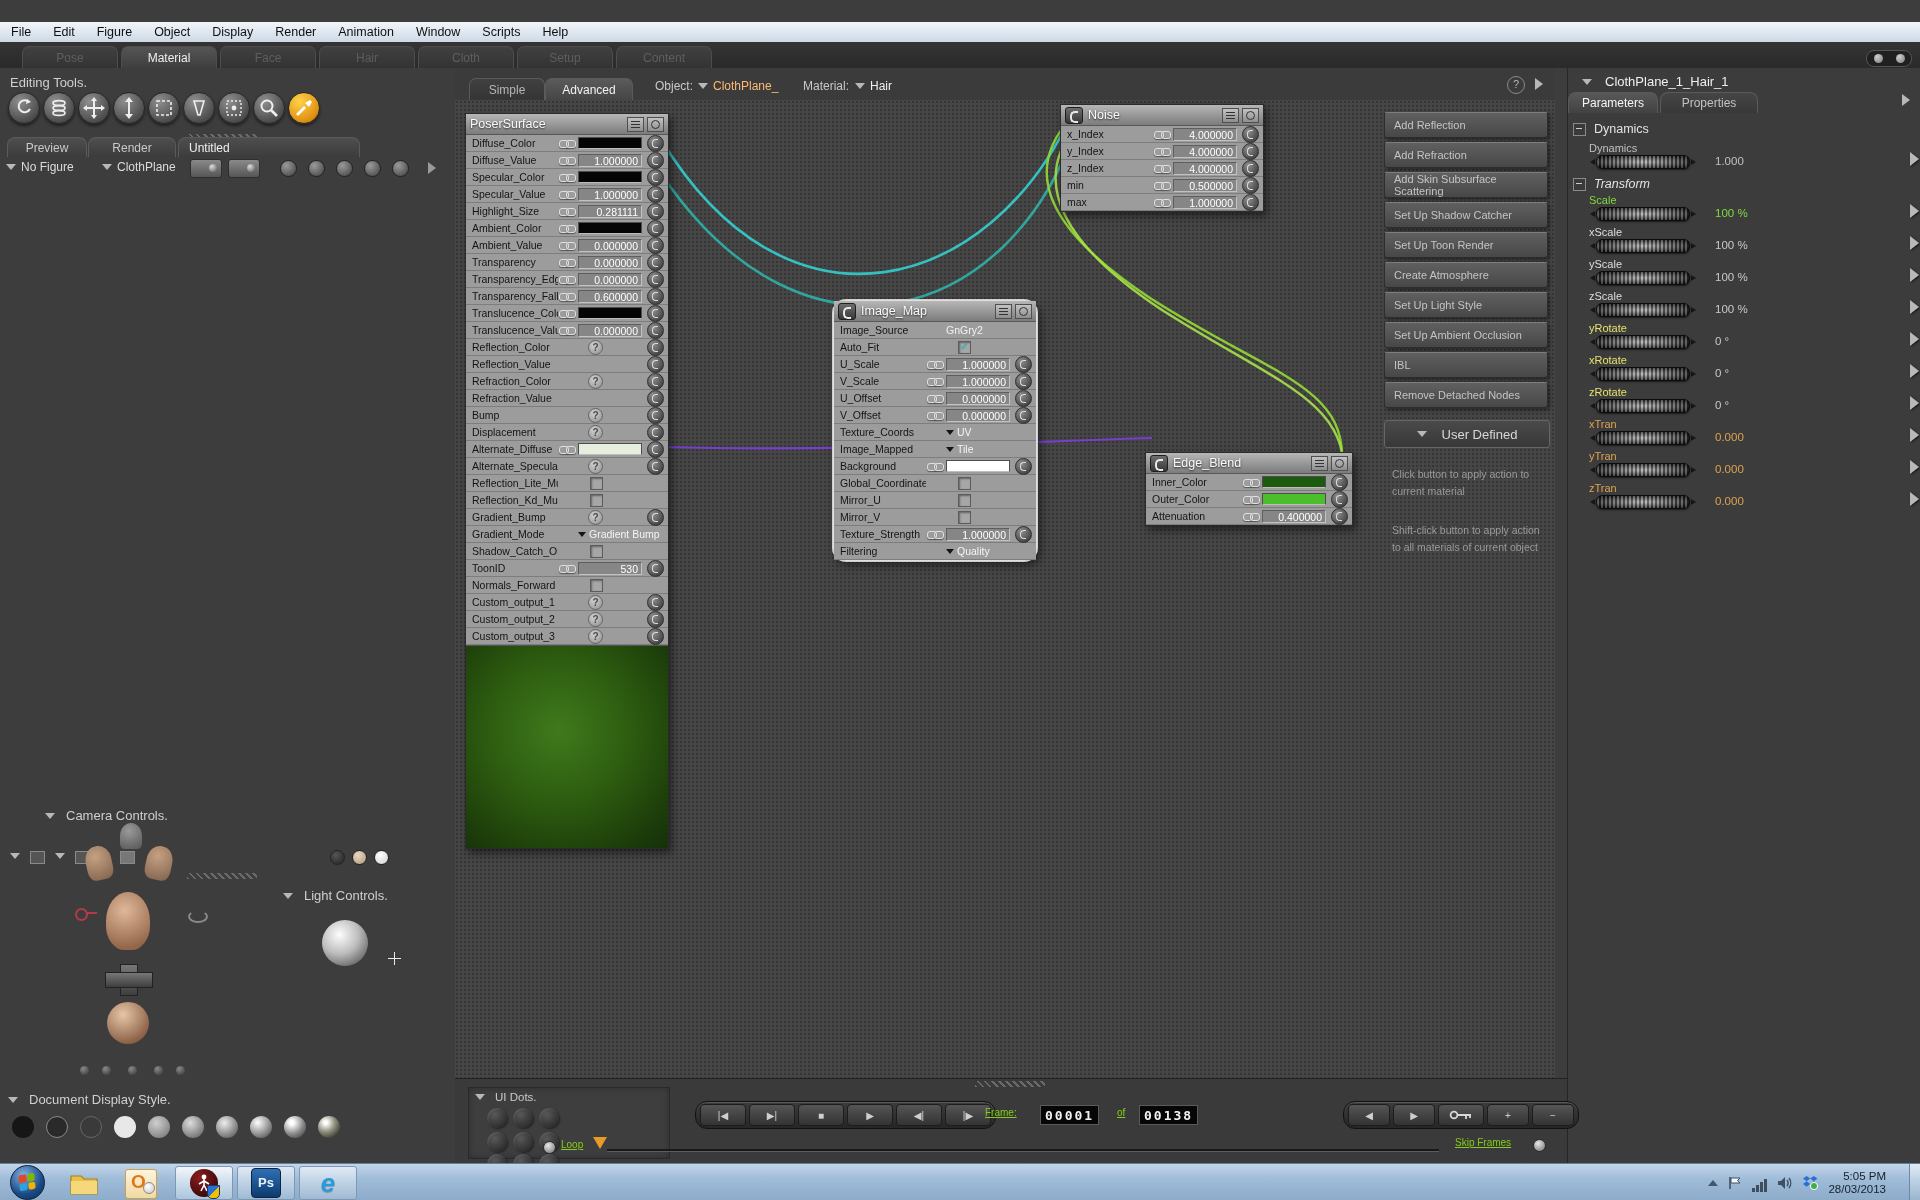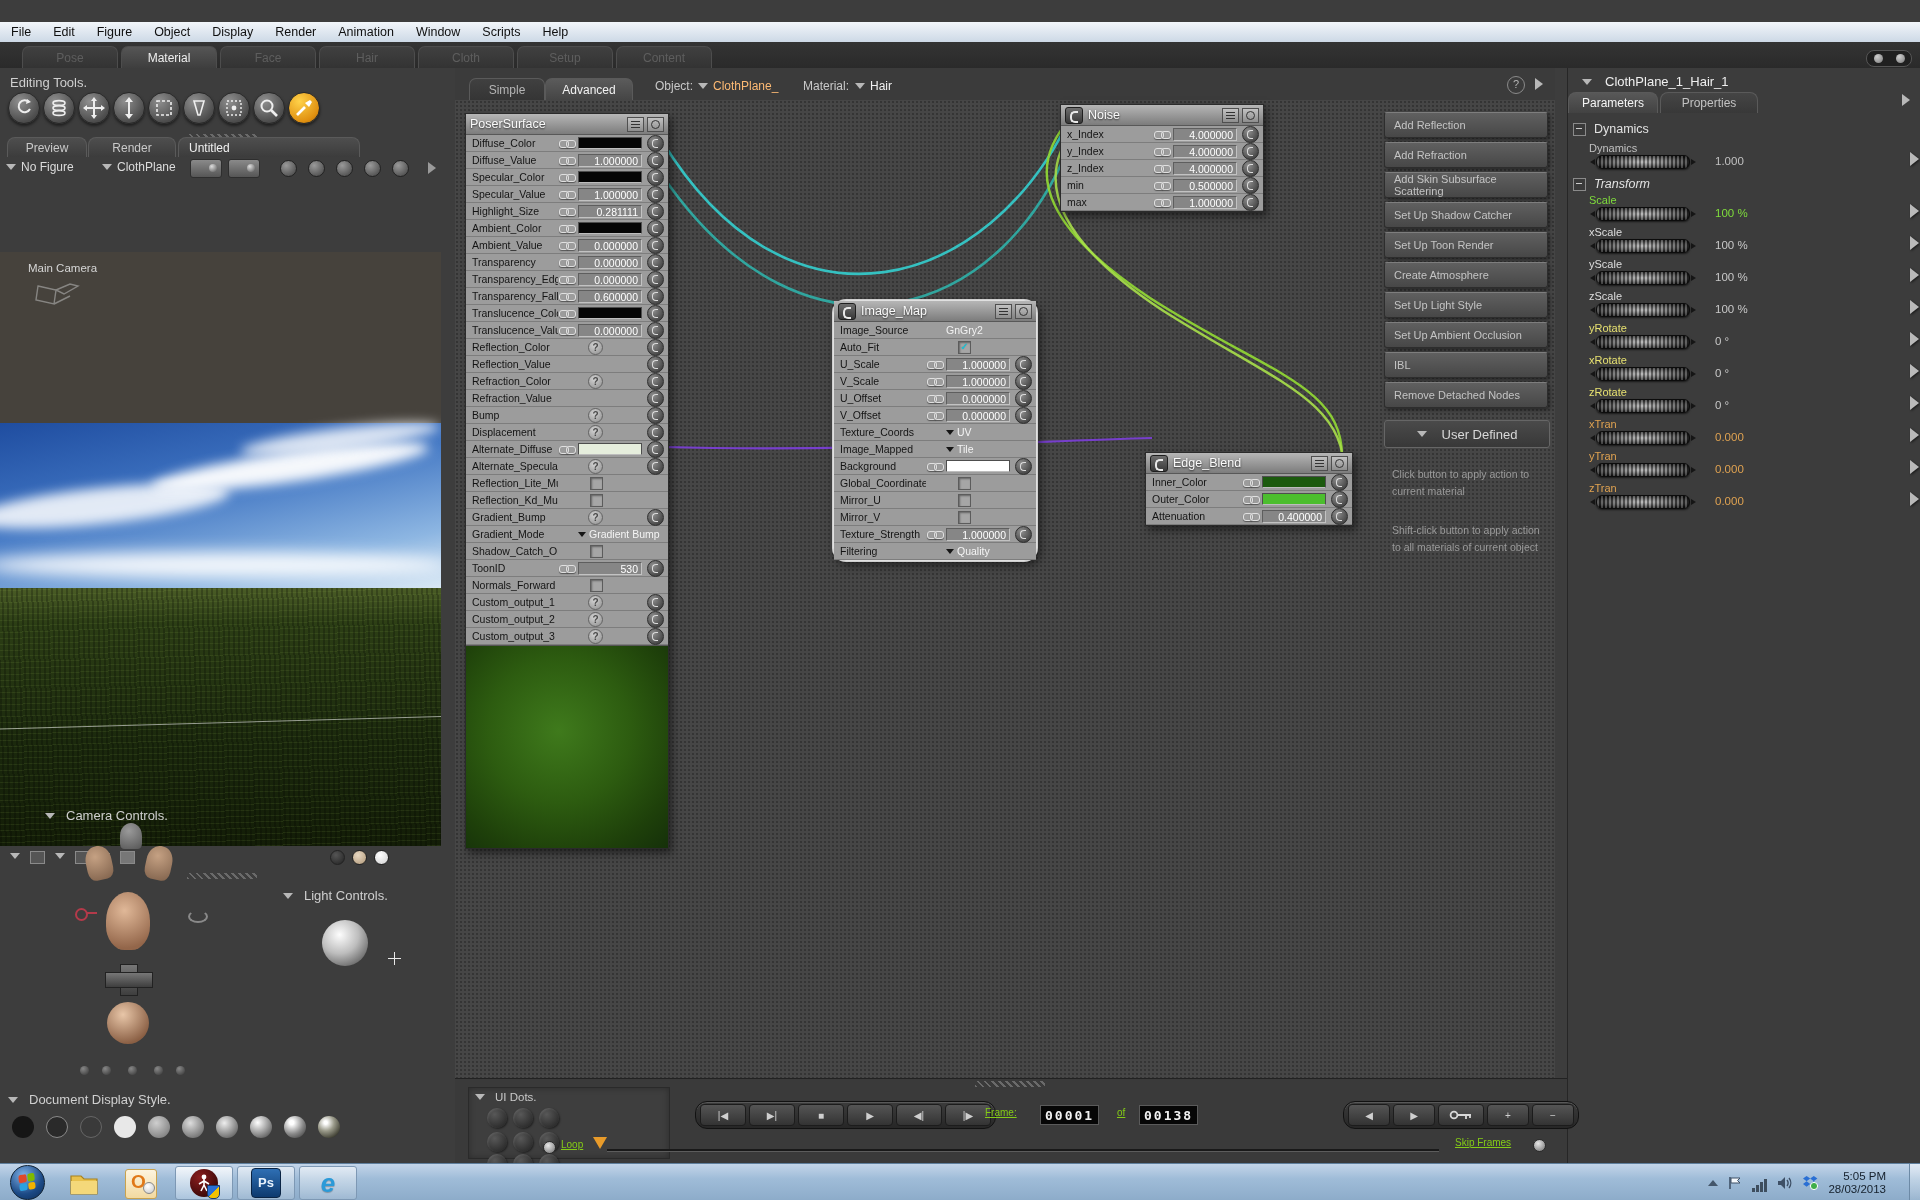--- a/index.html
+++ b/index.html
@@ -311,33 +311,20 @@
     <div class="mini-cam" style="left:228px;top:91px;"></div>
     <div class="ball-ico" style="left:280px;top:92px;"></div>
     <div class="ball-ico" style="left:308px;top:92px;"></div>
     <div class="ball-ico" style="left:336px;top:92px;"></div>
     <div class="ball-ico" style="left:364px;top:92px;"></div>
     <div class="ball-ico" style="left:392px;top:92px;"></div>
     <div class="abs" style="left:428px;top:94px;">
         <i class="tri-r" style="border-left-color:#9a9a9a;display:block;"></i>
       </div>
 
-    <div class="abs viewport" style="position:absolute;">
-      <div class="vp-cam-label">Main Camera</div>
-      <svg class="abs" style="left:30px;top:24px;opacity:.55;" width="60" height="40">
-          <path d="M8 10l18 4-2 14-18-4zM26 14l14-6 8 2-14 8zM24 28l16-8" fill="none" stroke="#bcbcbc" stroke-width="1.4"></path>
-        </svg>
-      <div class="sky"></div>
-      <div class="cloud" style="left:-30px;top:236px;width:260px;height:36px;transform:rotate(-6deg);"></div>
-      <div class="cloud" style="left:150px;top:200px;width:280px;height:30px;transform:rotate(-8deg);opacity:.95;"></div>
-      <div class="cloud" style="left:240px;top:176px;width:200px;height:22px;transform:rotate(-7deg);opacity:.8;"></div>
-      <div class="cloud" style="left:-20px;top:300px;width:470px;height:26px;opacity:.9;filter:blur(8px);"></div>
-      <div class="grass"></div>
-      <div class="hline"></div>
-    </div>
 
     <div class="abs vp-toolrow" style="left:0;top:778px;width:441px;height:22px;">
       <i class="tri-d" style="position:absolute;left:10px;top:7px;"></i>
       <span class="sq" style="left:30px;top:5px;"></span>
       <i class="tri-d" style="position:absolute;left:55px;top:7px;"></i>
       <span class="sq" style="left:75px;top:5px;"></span>
       <i class="tri-d" style="position:absolute;left:100px;top:7px;"></i>
       <span class="sq" style="left:120px;top:5px;background:#777;"></span>
       <span class="circ3" style="left:330px;top:4px;background:radial-gradient(circle at 38% 32%,#555,#222);"></span>
       <span class="circ3" style="left:352px;top:4px;background:radial-gradient(circle at 38% 32%,#e8d8c2,#b09878);"></span>

